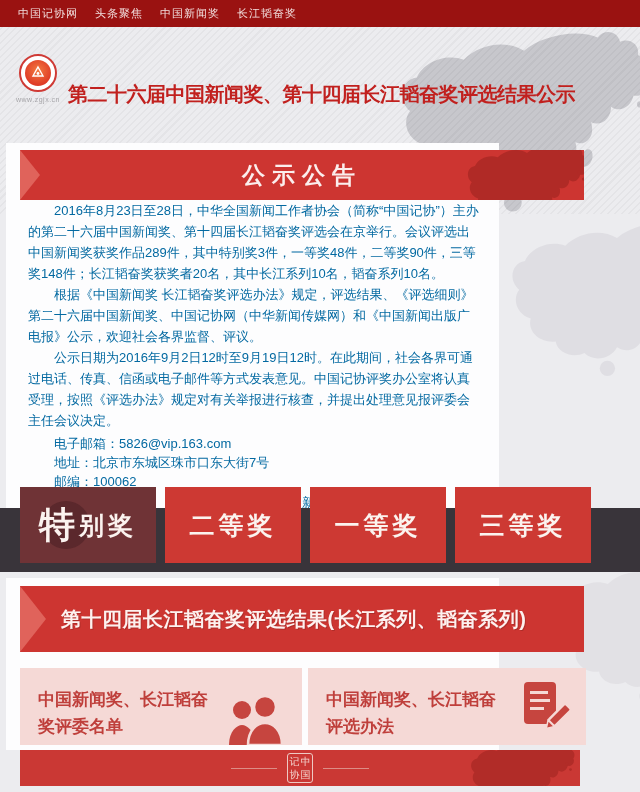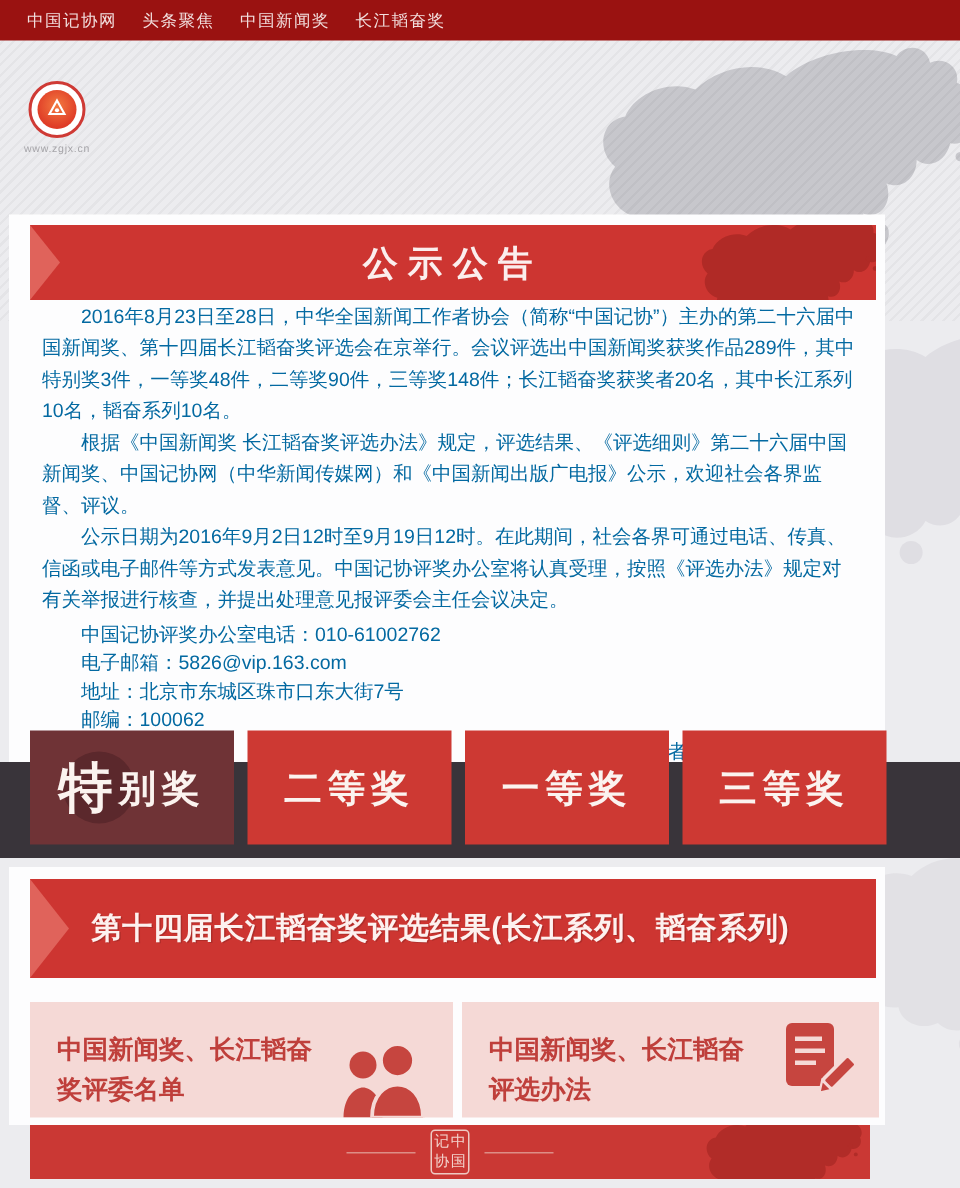--- a/index.html
+++ b/index.html
@@ -39,21 +39,21 @@
   }
   .logo-caption{
     position:absolute;left:12px;top:96px;width:52px;z-index:2;
     font-size:7px;color:#a6a5a9;text-align:center;letter-spacing:0.5px;
   }
   .page-title{
     position:absolute;left:68px;top:68px;width:540px;z-index:2;
     color:#c1201e;font-size:20px;font-weight:bold;letter-spacing:-0.5px;white-space:nowrap;
   }
   
-  .panel{position:absolute;left:6px;width:584px;background:#fdfdfe;z-index:2;}
+  .panel{position:absolute;left:6px;width:493px;background:#fdfdfe;z-index:2;}
   .panel1{top:143px;height:365px;}
   .panel2{top:578px;height:172px;}
   
   .banner{
     position:absolute;left:14px;width:564px;background:#cd3531;overflow:hidden;
   }
   .banner .chev{
     position:absolute;left:0;top:0;width:0;height:0;
     border-top-style:solid;border-bottom-style:solid;border-left-style:solid;
     border-top-color:transparent;border-bottom-color:transparent;border-left-color:#e0635b;
@@ -162,37 +162,37 @@
 
   <div class="logo">
     <div class="logo-inner">
       <svg width="16" height="16" viewBox="0 0 16 16">
           <path d="M8 2 L13 11 L3 11 Z" fill="none" stroke="#fff" stroke-width="1.4"></path>
           <circle cx="8" cy="8.5" r="1.4" fill="#fff"></circle>
         </svg>
     </div>
   </div>
   <div class="logo-caption">www.zgjx.cn</div>
+  <h1 class="page-title">第二十六届中国新闻奖、第十四届长江韬奋奖评选结果公示</h1>
 
   <div class="panel panel1">
     <div class="banner banner1">
       <span class="chev"></span>
       <div class="banner-map map">
           <svg viewBox="0 0 120 90">
             <use href="#china-map"></use>
           </svg>
         </div>
       <span class="label">公示公告</span>
     </div>
     <div class="notice-text">
       <p>2016年8月23日至28日，中华全国新闻工作者协会（简称“中国记协”）主办的第二十六届中国新闻奖、第十四届长江韬奋奖评选会在京举行。会议评选出中国新闻奖获奖作品289件，其中特别奖3件，一等奖48件，二等奖90件，三等奖148件；长江韬奋奖获奖者20名，其中长江系列10名，韬奋系列10名。</p>
       <p>根据《中国新闻奖 长江韬奋奖评选办法》规定，评选结果、《评选细则》第二十六届中国新闻奖、中国记协网（中华新闻传媒网）和《中国新闻出版广电报》公示，欢迎社会各界监督、评议。</p>
       <p>公示日期为2016年9月2日12时至9月19日12时。在此期间，社会各界可通过电话、传真、信函或电子邮件等方式发表意见。中国记协评奖办公室将认真受理，按照《评选办法》规定对有关举报进行核查，并提出处理意见报评委会主任会议决定。</p>
       <div class="contact">
-        <p>中国记协评奖办公室电话：010-61002762</p>
         <p>电子邮箱：5826@vip.163.com</p>
         <p>地址：北京市东城区珠市口东大街7号</p>
         <p>邮编：100062</p>
       </div>
       <div class="signature">
         <p>中华全国新闻工作者协会</p>
         <p>2016年9月2日</p>
       </div>
     </div>
   </div>

